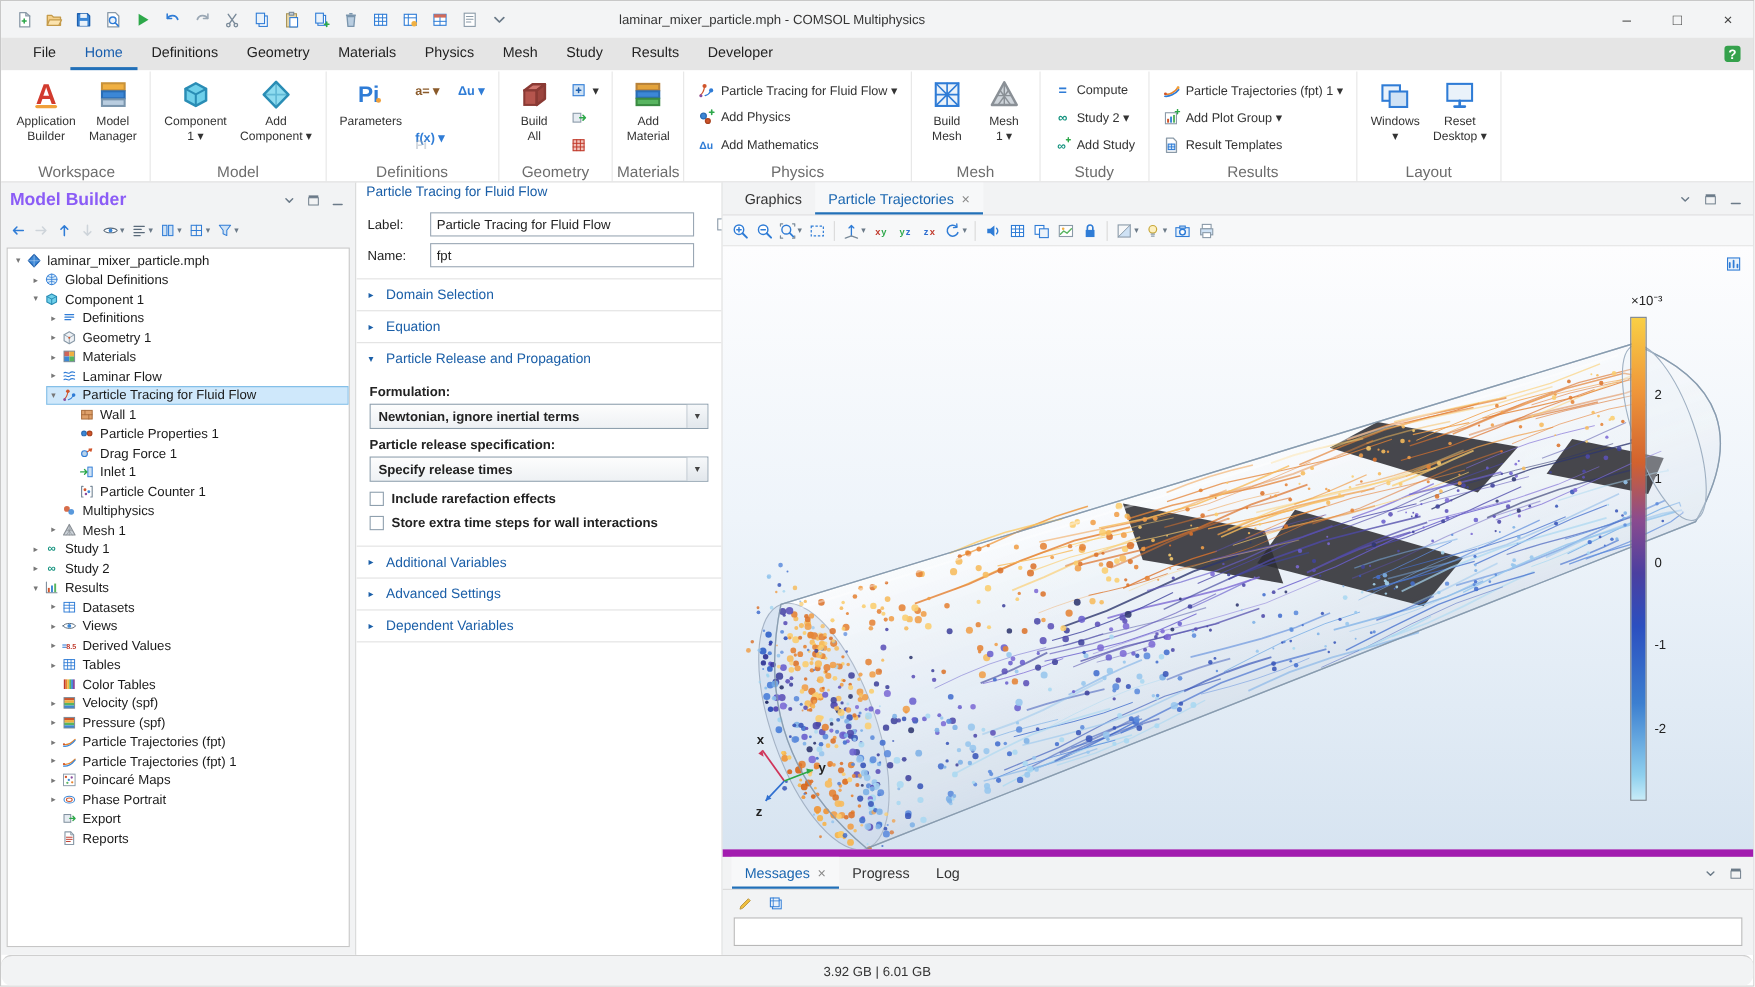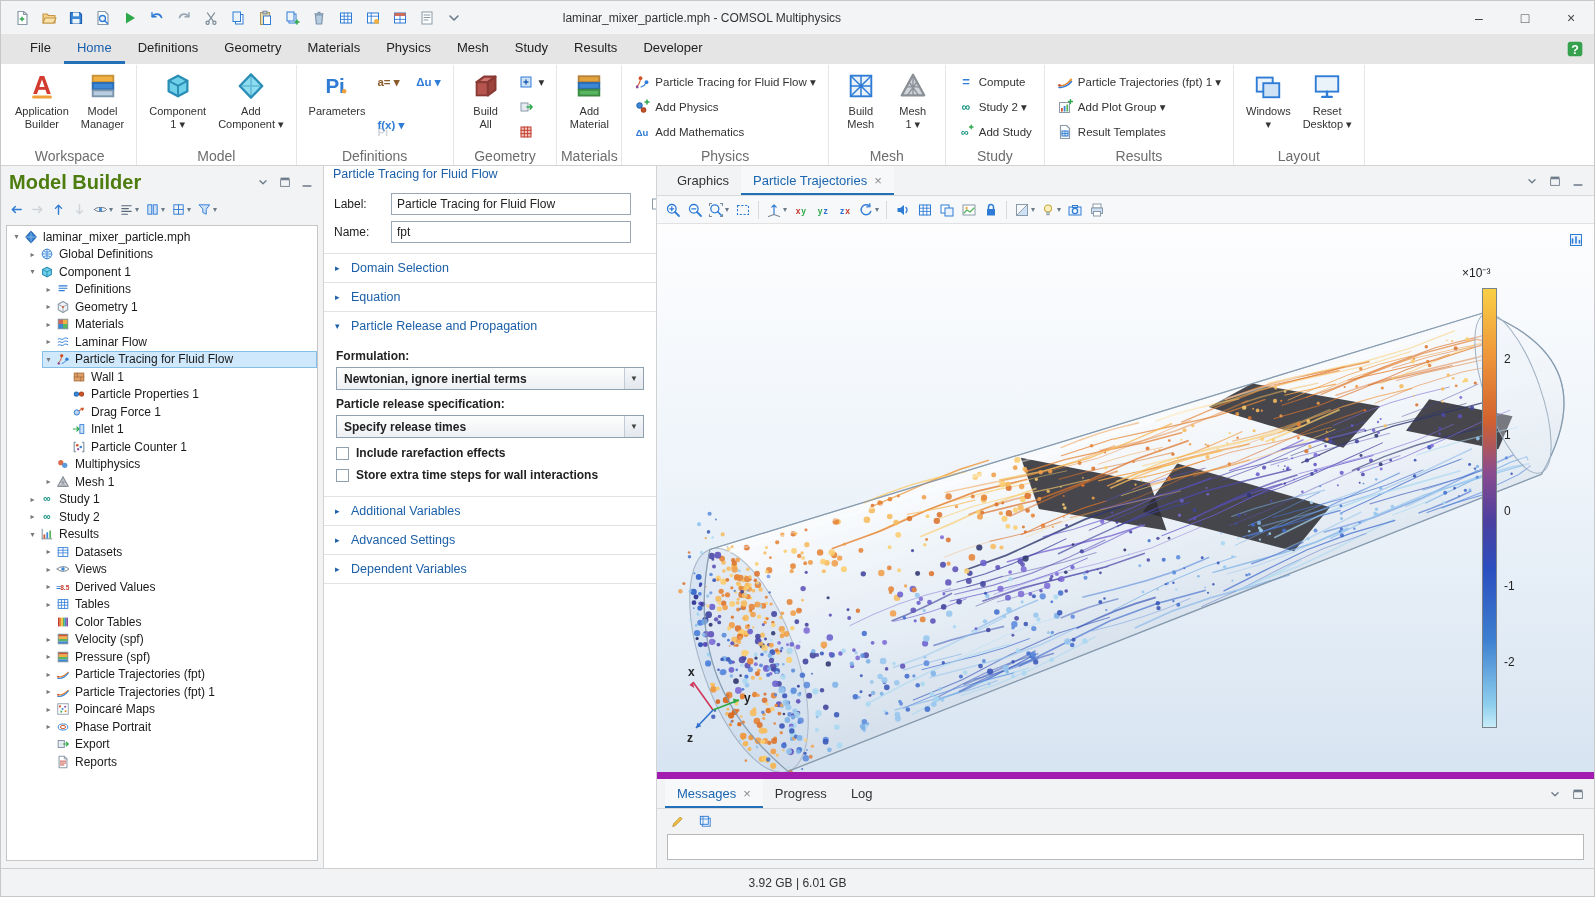--- a/index.html
+++ b/index.html
@@ -32,21 +32,21 @@
 .rcol{display:flex;flex-direction:column;gap:1px;margin-top:3px;}
 .rsmall{display:flex;align-items:center;gap:5px;padding:2px 5px;font-size:11.5px;color:#333;border-radius:3px;white-space:nowrap;height:24px;}
 .rsmall.disabled{opacity:.45;}
 .rsmall .rtext{white-space:nowrap;}
 
 
 .main{flex:1;display:flex;min-height:0;}
 
 
 .panel-header{height:30px;display:flex;align-items:center;padding:2px 8px 0;}
-.panel-title{font-size:20px;font-weight:bold;color:#4d7c0f;flex:1;white-space:nowrap;}
+.panel-title{font-size:16px;font-weight:bold;color:#8b5cf6;flex:1;white-space:nowrap;}
 .hdr-icons{display:flex;align-items:center;gap:5px;}
 .hdr-btn{width:17px;height:17px;display:flex;align-items:center;justify-content:center;}
 
 
 .mb-panel{width:323px;flex:0 0 auto;background:#f2f3f4;border-right:1px solid #d2d2d2;display:flex;flex-direction:column;min-height:0;}
 .mb-toolbar{height:27px;display:flex;align-items:center;gap:2px;padding:0 6px;}
 .mb-tbtn{height:22px;display:flex;align-items:center;gap:1px;padding:0 2px;border-radius:3px;}
 .mb-tbtn.disabled{opacity:.4;}
 .chev-mini{font-size:8px;color:#6b7a88;}
 .mb-filter{height:27px;display:flex;align-items:center;gap:4px;padding:0 6px;}
@@ -89,31 +89,31 @@
 .tab-right{margin-left:auto;display:flex;align-items:center;gap:6px;padding-right:8px;}
 .gtoolbar{height:28px;background:#f7f8f9;border-bottom:1px solid #e2e2e2;display:flex;align-items:center;gap:1px;padding:0 5px;flex:0 0 auto;}
 .gt-btn{height:24px;min-width:21px;display:flex;align-items:center;justify-content:center;gap:1px;border-radius:3px;padding:0 2px;}
 .gt-sep{width:1px;height:18px;background:#d9d9d9;margin:0 4px;}
 .gcanvas{flex:1;position:relative;overflow:hidden;background:linear-gradient(180deg,#fdfdfe 0%,#eef4fa 45%,#d7e4f1 100%);min-height:0;}
 .corner-icon{position:absolute;top:8px;right:10px;}
 .scene-svg{position:absolute;inset:0;width:100%;height:100%;}
 .axes-triad{position:absolute;left:14px;bottom:24px;}
 .axis-label{font-size:12px;font-weight:bold;}
 .legend{position:absolute;top:40px;right:62px;width:64px;bottom:38px;}
-.legend-exp{position:absolute;top:0;left:-6px;width:70px;font-size:12px;color:#222;}
+.legend-exp{position:absolute;top:0;left:-6px;width:70px;text-align:center;font-size:12px;color:#222;}
 .legend-bar{position:absolute;left:14px;top:24px;width:15px;bottom:6px;border:1px solid #7a828a;}
 .legend-tick{position:absolute;left:36px;transform:translateY(-50%);font-size:12px;color:#222;}
 
 
 .messages{height:96px;display:flex;flex-direction:column;background:#f2f3f4;border-top:7px solid #a21caf;flex:0 0 auto;}
 .mtoolbar{height:24px;display:flex;align-items:center;gap:8px;padding:0 10px;flex:0 0 auto;}
 .mbox{flex:1;margin:1px 10px 8px;background:#fff;border:1px solid #b8b8b8;}
 
 
-.statusbar{height:28px;background:#f2f3f4;border-top:1px solid #cfcfcf;position:relative;flex:0 0 auto;}
+.statusbar{height:28px;background:#f2f3f4;border-top:1px solid #cfcfcf;position:relative;flex:0 0 auto;border-radius:10px;}
 .status-mem{position:absolute;left:50%;top:50%;transform:translate(-50%,-50%);font-size:12px;color:#333;white-space:nowrap;}
 </style>
 </head>
 <body>
 
 <div class="app">
 
   <div class="titlebar">
     <div class="qat">
         <span class="tbtn">

